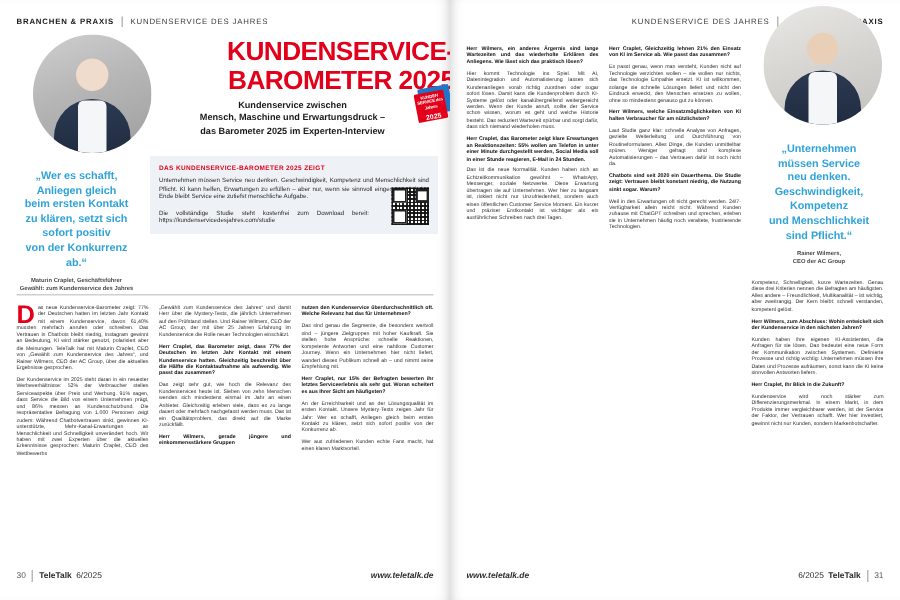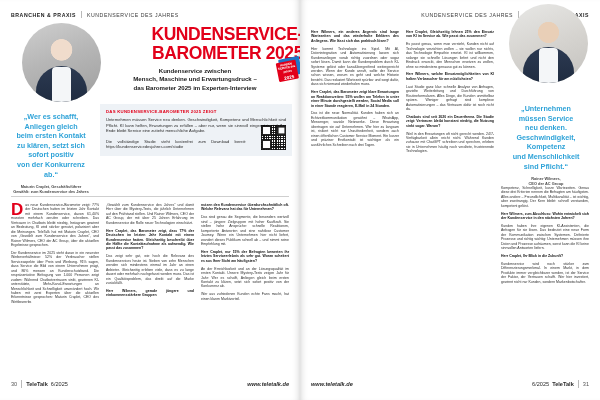--- a/index.html
+++ b/index.html
@@ -217,21 +217,21 @@
   <div class="page right">
 
     <div class="runhead right">
       <span>KUNDENSERVICE DES JAHRES</span>
       <span class="rule"></span>
       <span class="strong">BRANCHEN &amp; PRAXIS</span>
     </div>
 
     <div class="photo right-photo"></div>
 
-    <div style="position:absolute;right:12px;top:104px;width:84px;">
+    <div style="position:absolute;right:12px;top:94px;width:84px;">
       <div class="quote">„Unternehmen
 müssen Service
 neu denken.
 Geschwindigkeit,
 Kompetenz
 und Menschlichkeit
 sind Pflicht.“</div>
       <div class="quote-attr">Rainer Wilmers,
 CEO der AC Group</div>
     </div>

